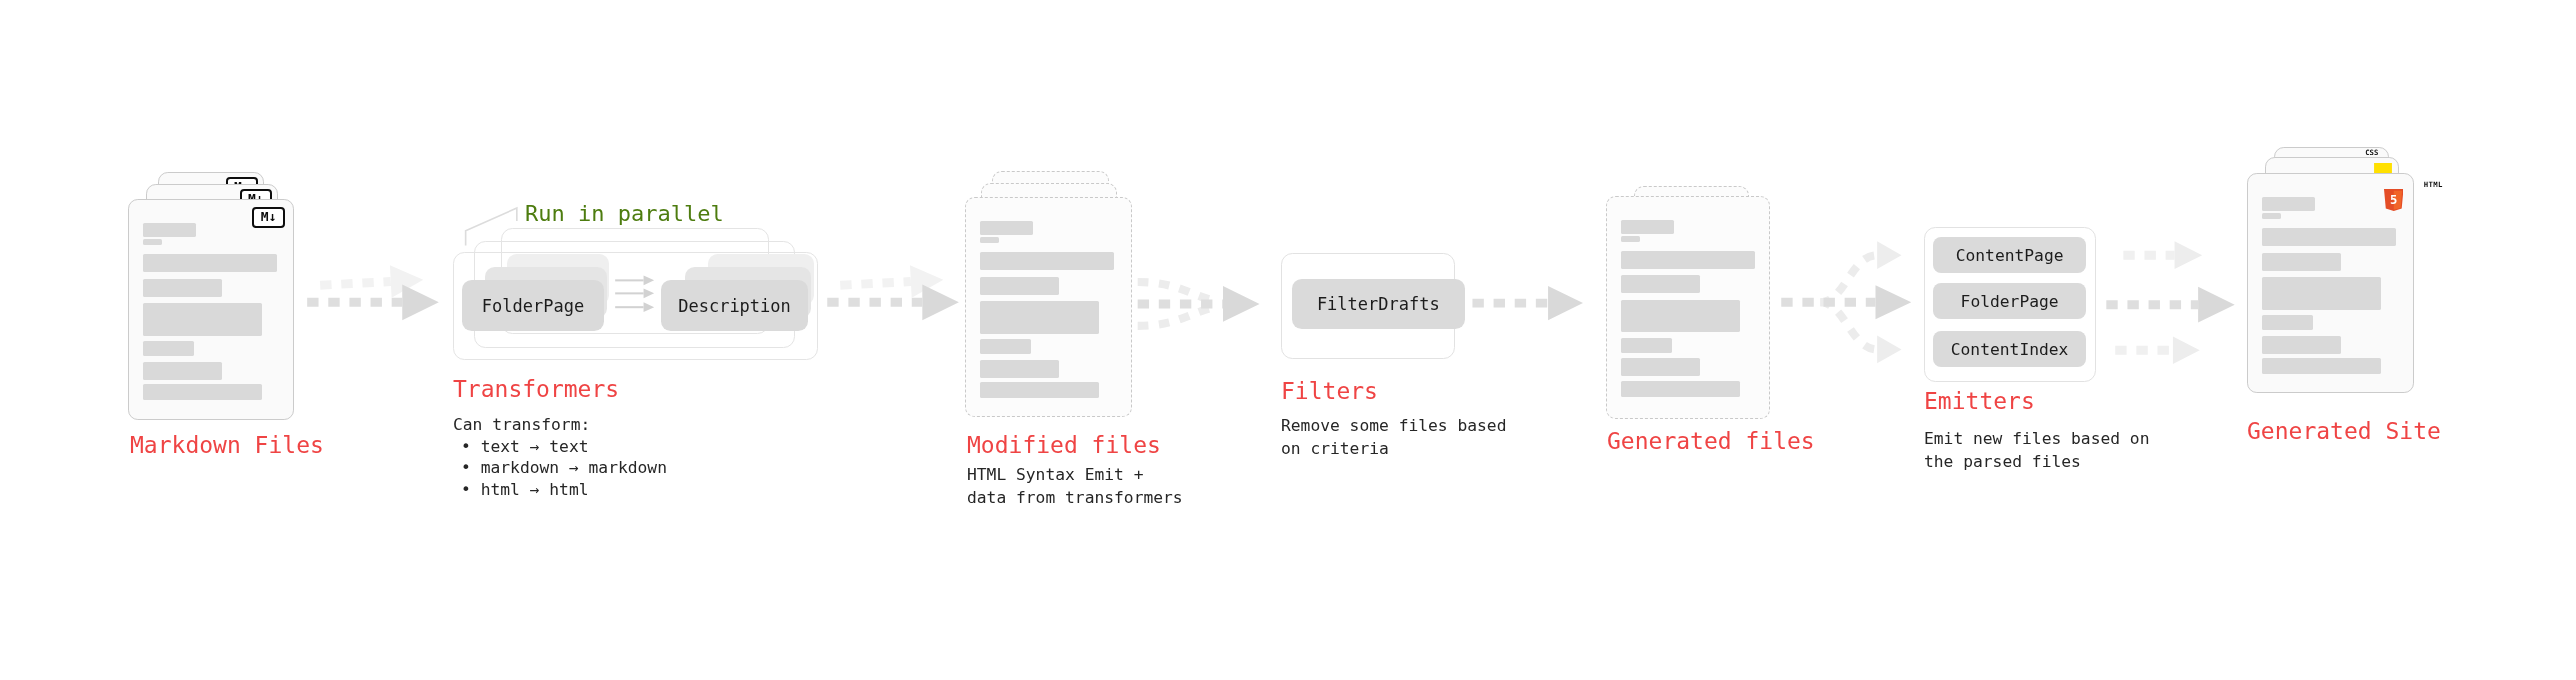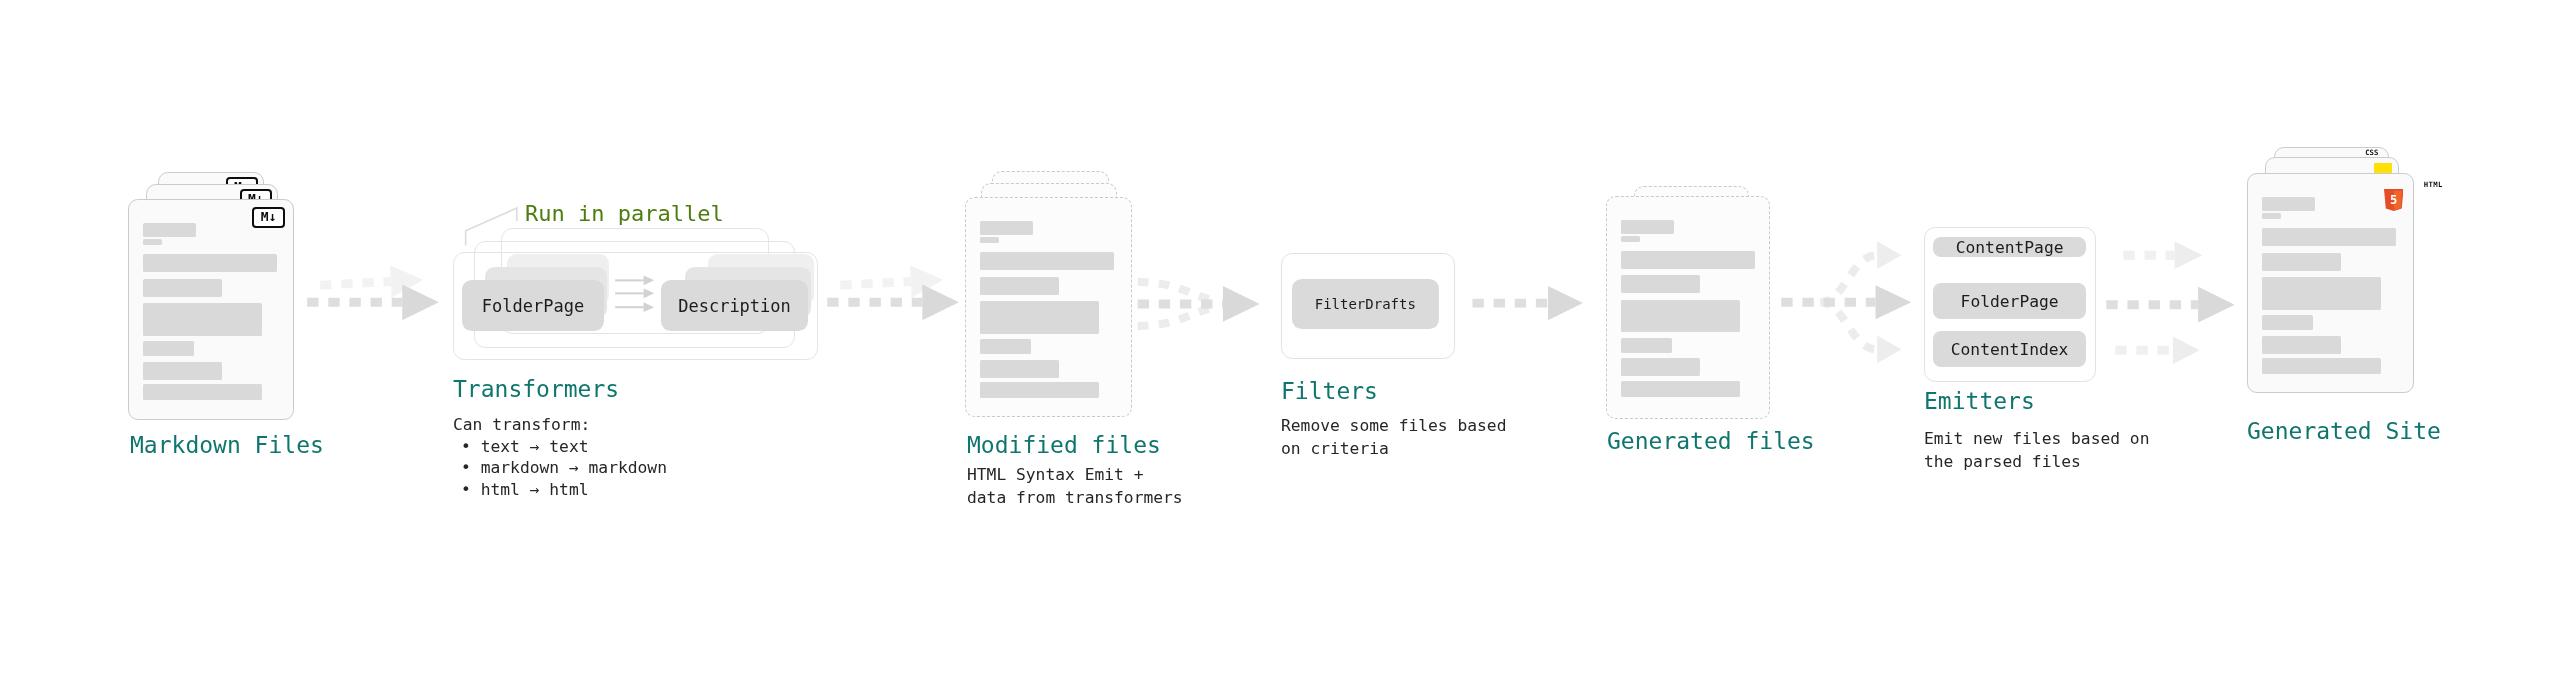--- a/index.html
+++ b/index.html
@@ -32,21 +32,21 @@
 
   .md-badge{position:absolute;top:4.1px;right:4.9px;width:32.5px;height:20.3px;border:2px solid #0d0d0d;
             border-radius:4.1px;background:#fff;color:#0d0d0d;font-weight:bold;font-size:13px;
             line-height:16.3px;text-align:center;box-sizing:border-box;}
   .frame{position:absolute;border:1.6px solid #e4e4e4;border-radius:11.4px;box-sizing:border-box;background:transparent;}
   .chip{position:absolute;background:#dadada;border-radius:9.8px;display:flex;align-items:center;
         justify-content:center;font-size:17px;color:#1c1c1c;white-space:nowrap;box-sizing:border-box;}
   .chip.g1{background:#e5e5e5;}
   .chip.g2{background:#efefef;}
   .panel{position:absolute;background:#fff;border:1.6px solid #e2e2e2;border-radius:11.4px;box-sizing:border-box;}
-  .title{position:absolute;font-size:23px;color:#0f766e;white-space:nowrap;}
+  .title{position:absolute;font-size:23px;color:#ef4444;white-space:nowrap;}
   .desc{position:absolute;font-size:16.3px;line-height:23px;color:#262626;white-space:nowrap;}
   .desc .indent{padding-left:8.1px;}
   .tdesc{line-height:21.5px;}
   .faint-label{position:absolute;font-size:22px;color:#4d7c0f;white-space:nowrap;}
 
   .css-badge{position:absolute;top:2.4px;right:6.5px;width:19.5px;text-align:center;}
   .css-txt{display:block;font-size:7.3px;font-weight:bold;color:#111;line-height:6.5px;}
   .js-badge{position:absolute;top:4.9px;right:6.5px;}
   .html5-logo{position:absolute;top:6.5px;right:9.8px;width:19.5px;text-align:center;}
   .h5-word{display:block;font-size:7.3px;font-weight:bold;color:#111;line-height:8.1px;letter-spacing:0.4px;margin-bottom:0.8px;margin-left:40px;}
@@ -175,21 +175,21 @@
       </div>
     </div>
   </div>
   <div class="title" style="left:967px;top:432px">Modified files</div>
   <div class="desc" style="left:967px;top:463px">
     <div>HTML Syntax Emit +</div>
     <div>data from transformers</div>
   </div>
 
   <div class="panel" style="left:1281px;top:253px;width:174px;height:106px">
-    <div class="chip" style="left:9.8px;top:25px;width:147px;height:50px;font-size:14px">FilterDrafts</div>
+    <div class="chip" style="left:9.8px;top:25px;width:173px;height:50px;font-size:17px">FilterDrafts</div>
   </div>
   <div class="title" style="left:1281px;top:378px">Filters</div>
   <div class="desc" style="left:1281px;top:414px">
     <div>Remove some files based</div>
     <div>on criteria</div>
   </div>
 
   <div class="stack" style="left:1606px;top:186px;width:164px;height:232px">
     <div class="doc dashed" style="left:28px;top:0;width:115px;height:211px"></div>
     <div class="doc dashed" style="left:0;top:9.8px;width:164px;height:223px">
@@ -201,21 +201,21 @@
         <div class="bar r5"></div>
         <div class="bar r6"></div>
         <div class="bar r7"></div>
         <div class="bar r8"></div>
       </div>
     </div>
   </div>
   <div class="title" style="left:1607px;top:428px">Generated files</div>
 
   <div class="panel" style="left:1924px;top:227px;width:172px;height:155px">
-    <div class="chip" style="left:8.1px;top:9px;width:153px;height:20px;font-size:16.3px;border-radius:8.1px">ContentPage</div>
+    <div class="chip" style="left:8.1px;top:9px;width:153px;height:36px;font-size:16.3px;border-radius:8.1px">ContentPage</div>
     <div class="chip" style="left:8.1px;top:55px;width:153px;height:36px;font-size:16.3px;border-radius:8.1px">FolderPage</div>
     <div class="chip" style="left:8.1px;top:103px;width:153px;height:36px;font-size:16.3px;border-radius:8.1px">ContentIndex</div>
   </div>
   <div class="title" style="left:1924px;top:388px">Emitters</div>
   <div class="desc" style="left:1924px;top:427px">
     <div>Emit new files based on</div>
     <div>the parsed files</div>
   </div>
 
   <div class="stack" style="left:2247px;top:147px;width:167px;height:234px">

